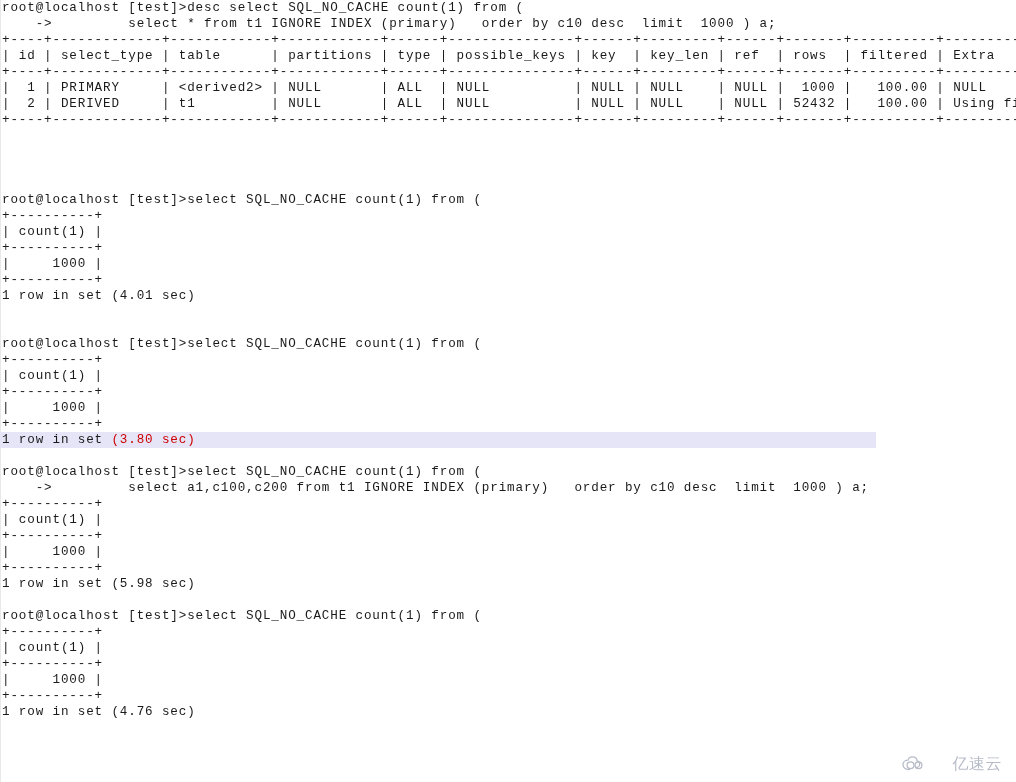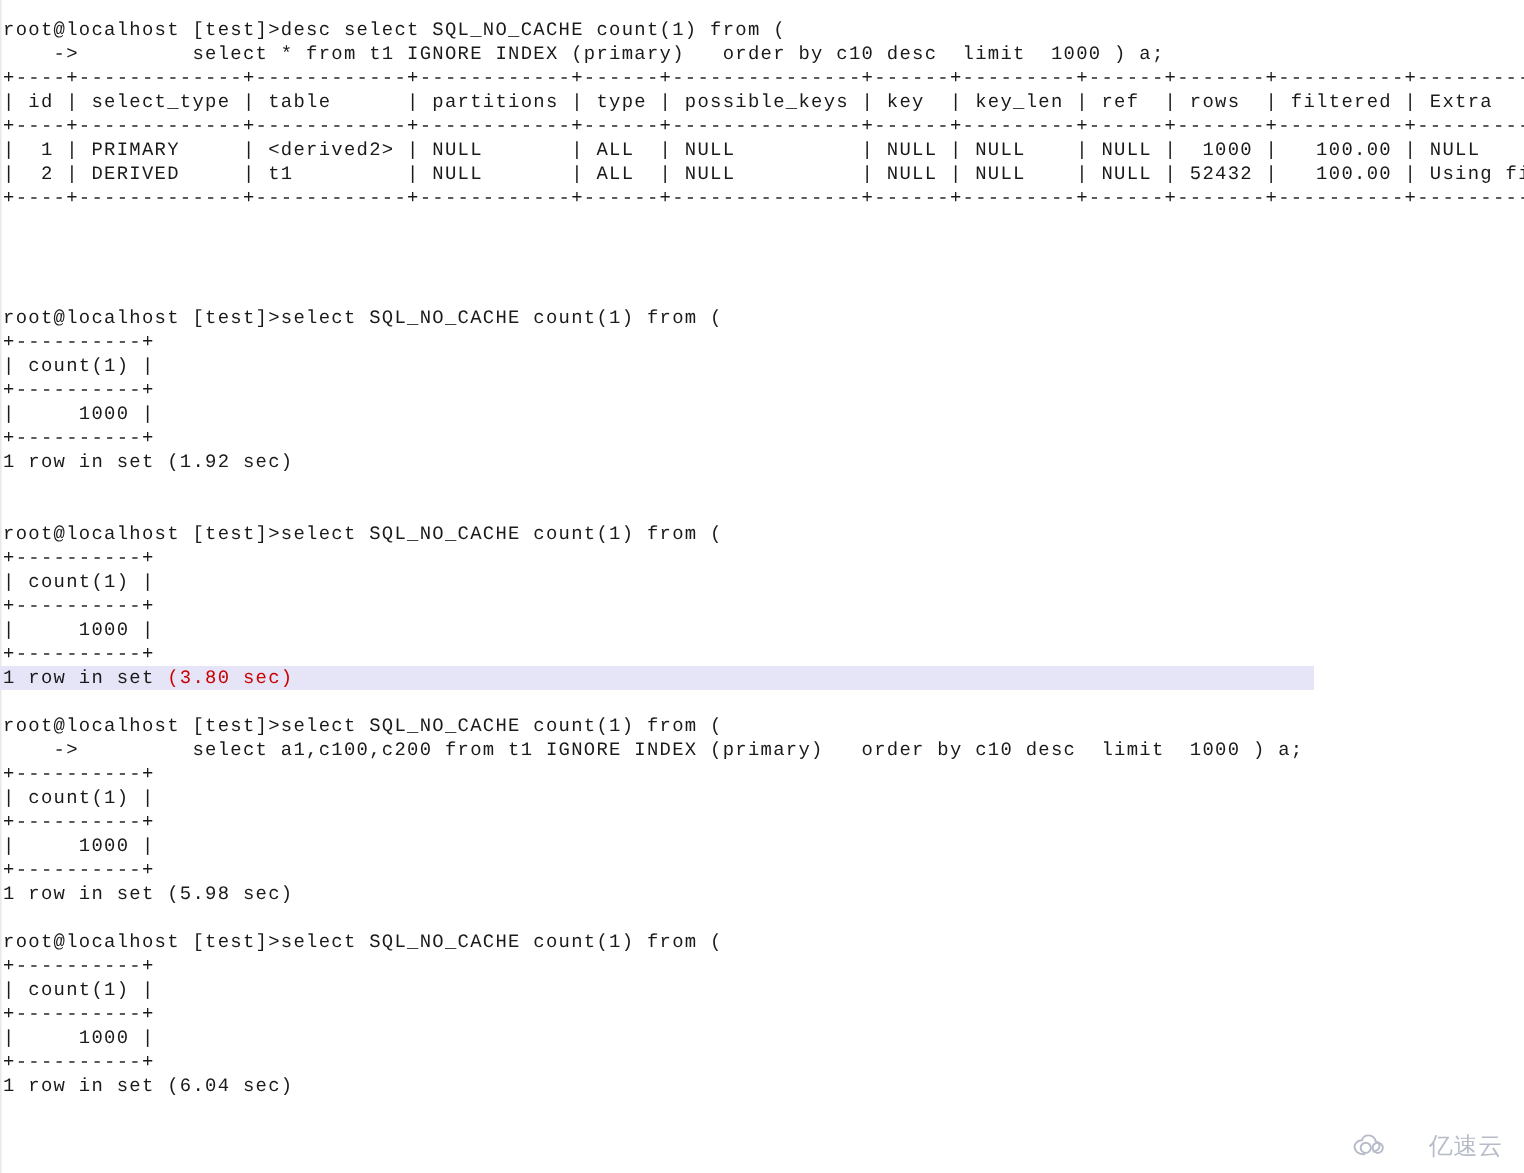--- a/index.html
+++ b/index.html
@@ -26,21 +26,20 @@
     position: absolute;
     left: 0;
     top: 0;
     width: 1px;
     height: 782px;
     background: #e8e8e8;
     pointer-events: none;
   }
   .screen {
     position: relative;
-    padding-top: 12px;
     padding-left: 2px;
   }
   .line {
     display: block;
     height: 16px;
     line-height: 16px;
     font-size: 12.6px;
     letter-spacing: 0.86px;
     color: #1a1a1a;
     white-space: pre;
@@ -104,21 +103,21 @@
     <span class="blank"></span>
     <span class="blank"></span>
     <span class="blank"></span>
 
     <span class="line">root@localhost [test]&gt;select SQL_NO_CACHE count(1) from (</span>
     <span class="line">+----------+</span>
     <span class="line">| count(1) |</span>
     <span class="line">+----------+</span>
     <span class="line">|     1000 |</span>
     <span class="line">+----------+</span>
-    <span class="line"><span>1 row in set </span><span>(1.92 sec)</span></span>
+    <span class="line"><span>1 row in set </span><span>(4.01 sec)</span></span>
 
     <span class="blank"></span>
     <span class="blank"></span>
 
     <span class="line">root@localhost [test]&gt;select SQL_NO_CACHE count(1) from (</span>
     <span class="line">+----------+</span>
     <span class="line">| count(1) |</span>
     <span class="line">+----------+</span>
     <span class="line">|     1000 |</span>
     <span class="line">+----------+</span>
@@ -136,21 +135,21 @@
     <span class="line"><span>1 row in set </span><span>(5.98 sec)</span></span>
 
     <span class="blank"></span>
 
     <span class="line">root@localhost [test]&gt;select SQL_NO_CACHE count(1) from (</span>
     <span class="line">+----------+</span>
     <span class="line">| count(1) |</span>
     <span class="line">+----------+</span>
     <span class="line">|     1000 |</span>
     <span class="line">+----------+</span>
-    <span class="line"><span>1 row in set </span><span>(6.04 sec)</span></span>
+    <span class="line"><span>1 row in set </span><span>(4.76 sec)</span></span>
 
   </div>
 
   <div class="watermark">
     <span>
       <svg width="30" height="16" viewBox="0 0 30 16" fill="none">
         <path d="M8.5 13.5 C4.6 13.5 2 11.4 2 8.7 C2 6.2 4.2 4.2 7 4.2 C7.4 2.3 9.2 0.9 11.4 0.9 C13.9 0.9 15.9 2.7 16.1 5 C17.6 5.3 18.7 6.5 18.7 8 C18.7 10 16.9 11.6 14.7 11.6" stroke="#8b93a8" stroke-width="1.3" fill="none" stroke-linecap="round"></path>
         <circle cx="9.5" cy="9.2" r="3.4" stroke="#8b93a8" stroke-width="1.3" fill="none"></circle>
         <circle cx="17.5" cy="9.2" r="3.4" stroke="#8b93a8" stroke-width="1.3" fill="none"></circle>
       </svg>

